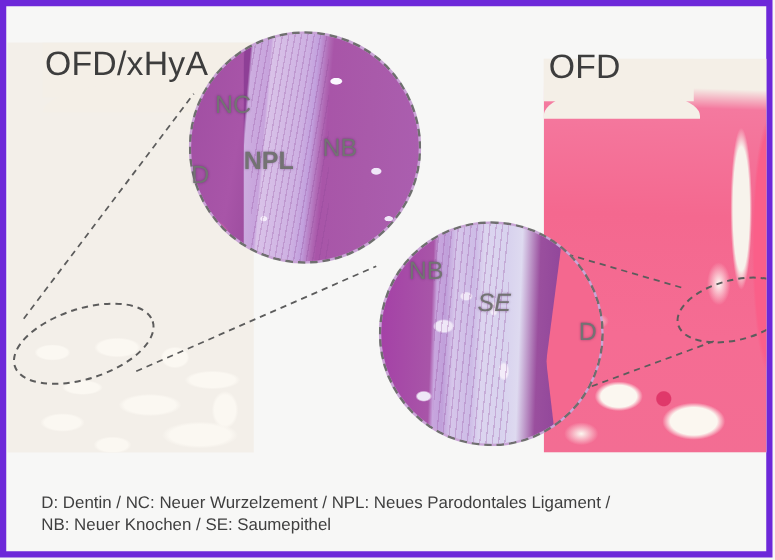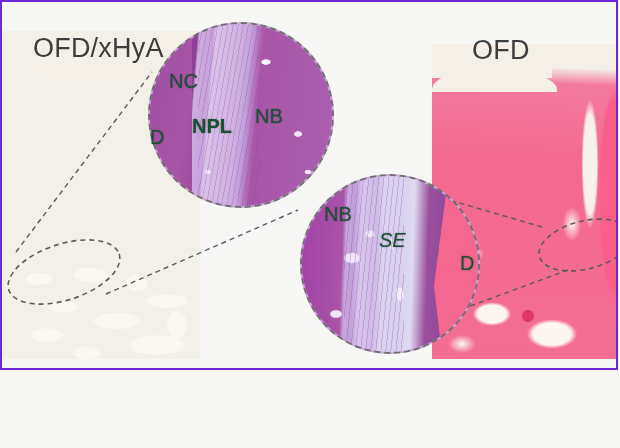--- a/index.html
+++ b/index.html
@@ -4,22 +4,22 @@
 <style>
   html,body{margin:0;padding:0;}
   body{
     width:620px;height:448px;
     background:#f7f7f6;
     font-family:"Liberation Sans", sans-serif;
     overflow:hidden;
   }
   #figure{
     position:relative;
-    width:618px;height:370px;
-    border:2px solid #6d28d9;
+    width:618px;height:446px;
+    border:5px solid #6d28d9;
     background:#f7f7f6;
     box-sizing:border-box;
     overflow:hidden;
   }
 
   
   .panel{position:absolute;overflow:hidden;background:#f3efe9;}
 
   
   #panel-left{left:1px;top:29px;width:197px;height:328px;}
@@ -165,24 +165,24 @@
 
   
   .panel-title{
     position:absolute;
     color:#3d3d3d;
     font-size:27px;
     letter-spacing:.2px;
     white-space:nowrap;
   }
   #title-left{left:31px;top:31px;}
-  #title-right{left:434px;top:33px;margin-left:36px;}
+  #title-right{left:434px;top:33px;}
 
   .mark{
-    position:absolute;color:#14532d;font-size:20px;
+    position:absolute;color:#737373;font-size:20px;
     text-shadow:0 0 2px rgba(60,20,70,.45);
     white-space:nowrap;
   }
   #mark-nc{left:167px;top:68px;}
   #mark-npl{left:190px;top:113px;font-weight:bold;}
   #mark-nb-left{left:253px;top:103px;}
   #mark-d-left{left:148px;top:124px;}
   #mark-nb-right{left:322px;top:201px;}
   #mark-se{left:377px;top:227px;font-style:italic;}
   #mark-d-right{left:458px;top:250px;}
@@ -241,14 +241,18 @@
 
   <div class="mark" id="mark-d-left">D</div>
   <div class="mark" id="mark-nc">NC</div>
   <div class="mark" id="mark-npl">NPL</div>
   <div class="mark" id="mark-nb-left">NB</div>
 
   <div class="mark" id="mark-nb-right">NB</div>
   <div class="mark" id="mark-se">SE</div>
   <div class="mark" id="mark-d-right">D</div>
 
+  <div id="caption">
+    <span class="line">D: Dentin / NC: Neuer Wurzelzement / NPL: Neues Parodontales Ligament /</span>
+    <span class="line">NB: Neuer Knochen / SE: Saumepithel</span>
+  </div>
 
 </div>
 
 </body></html>

